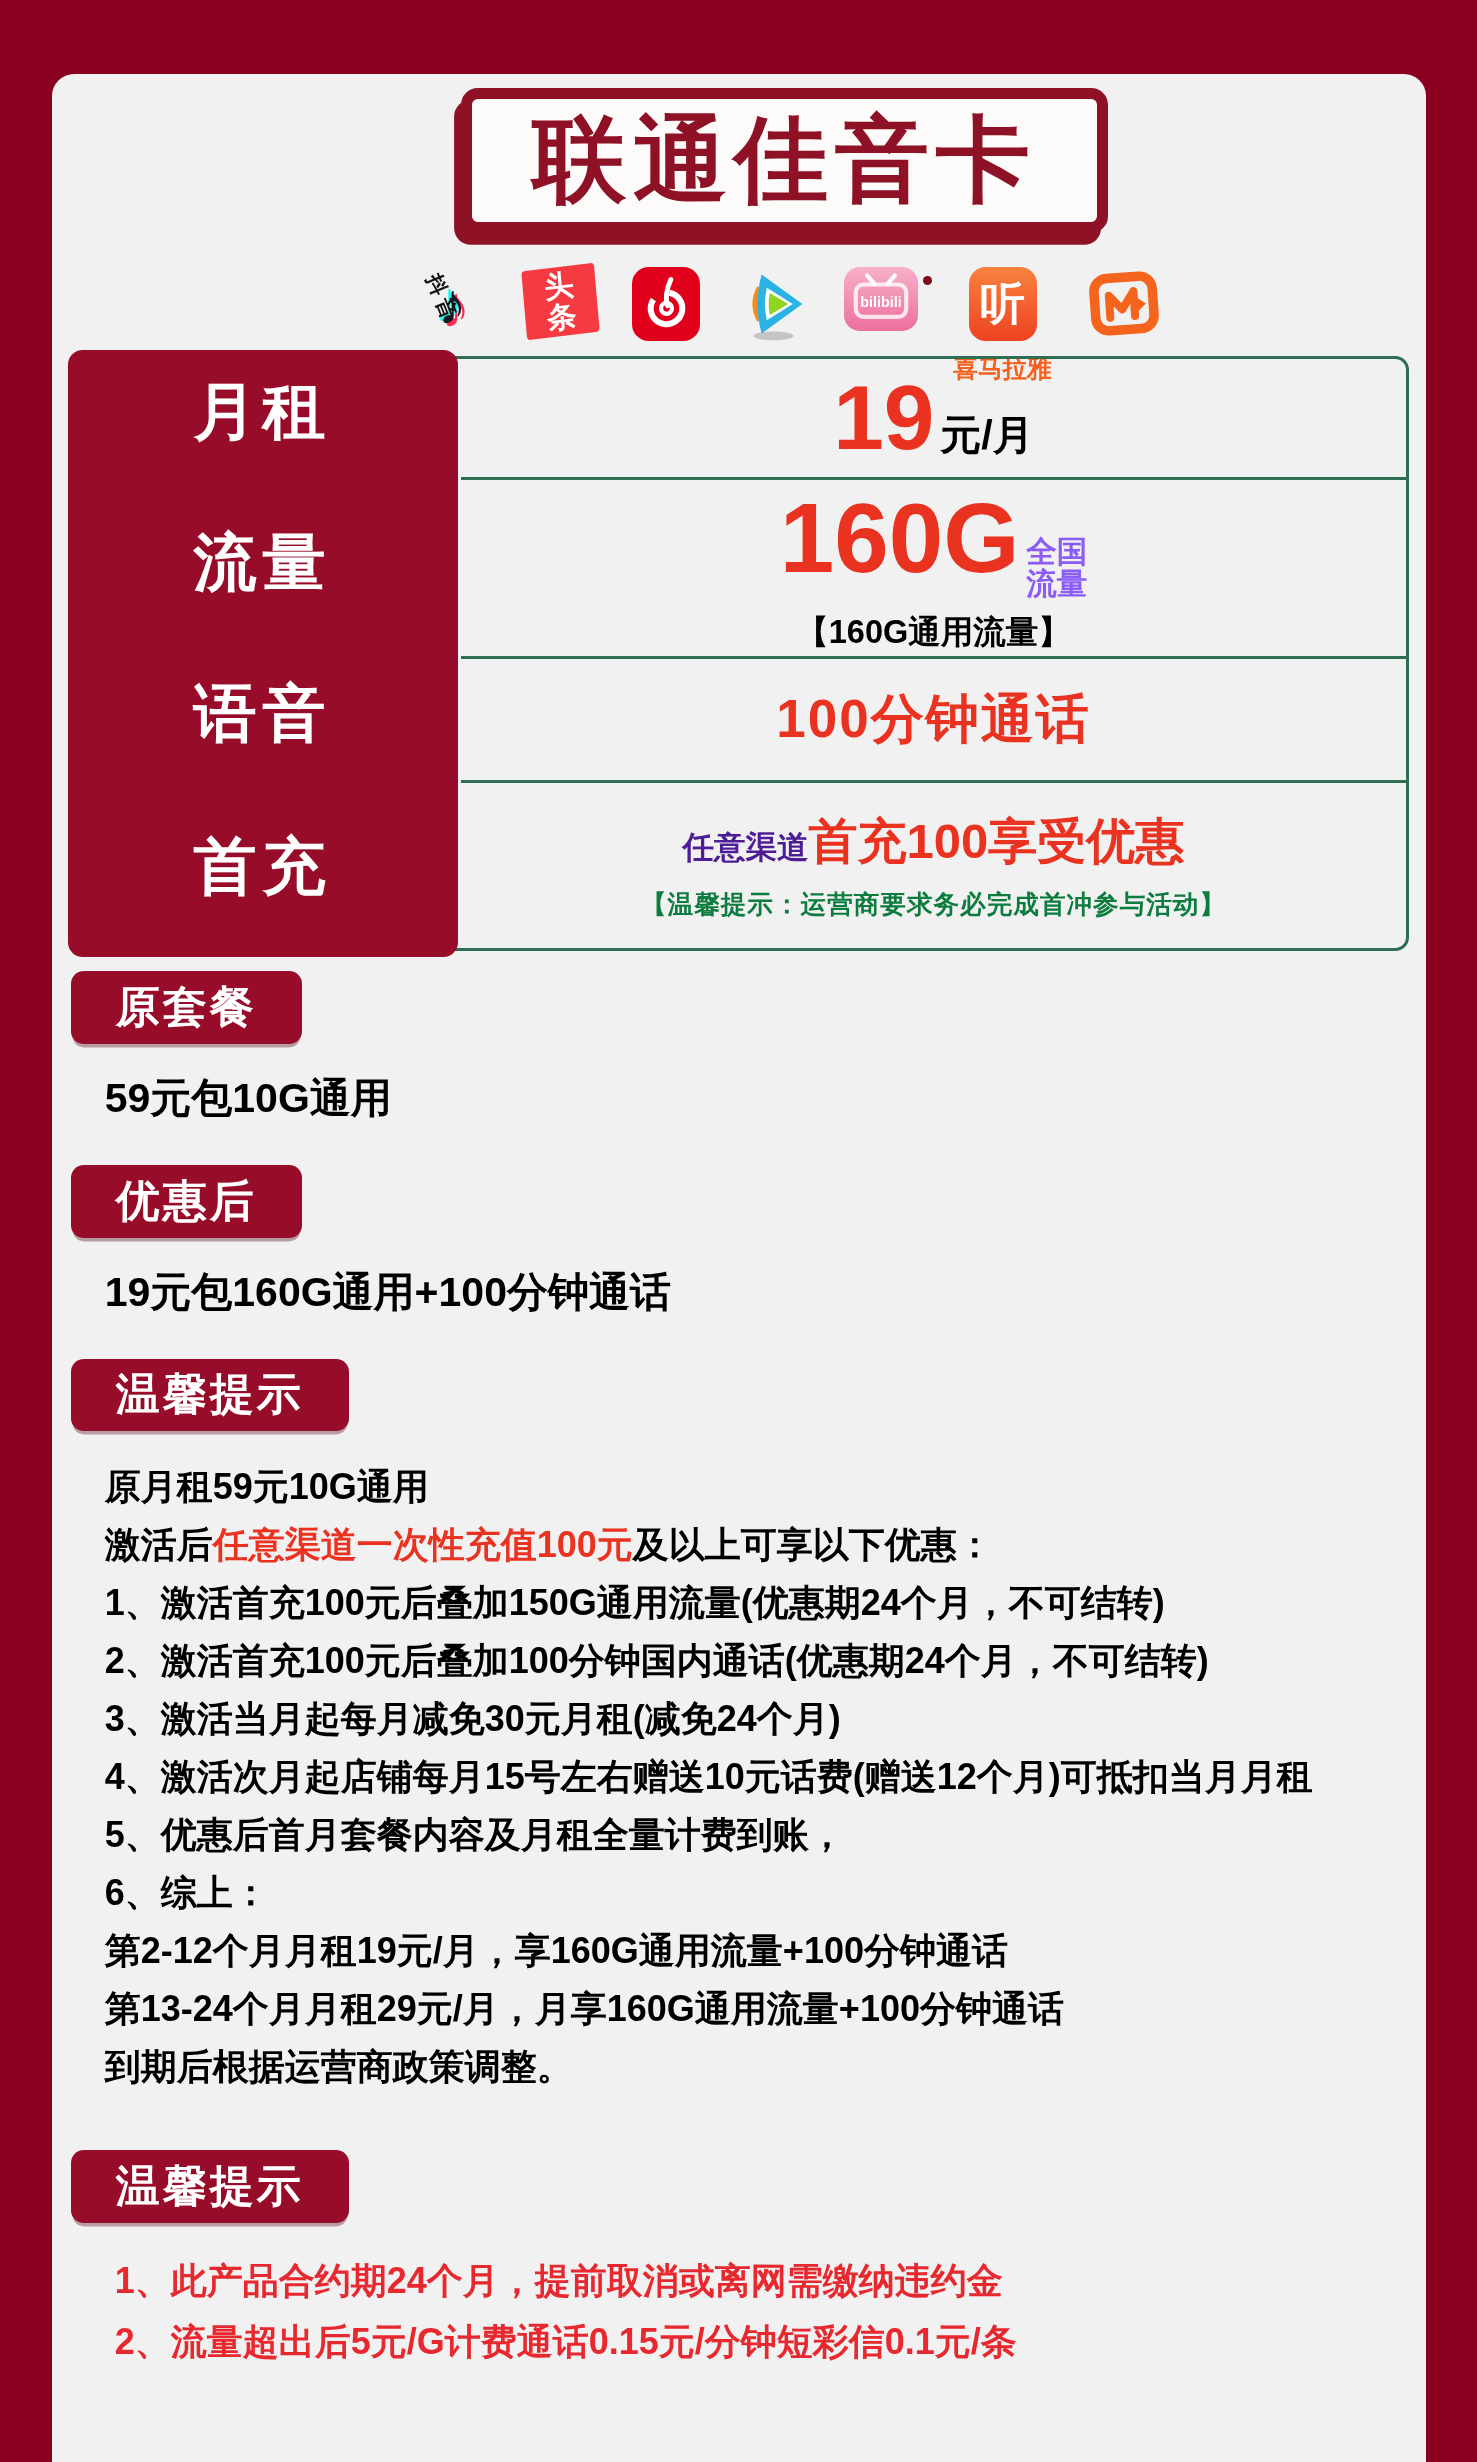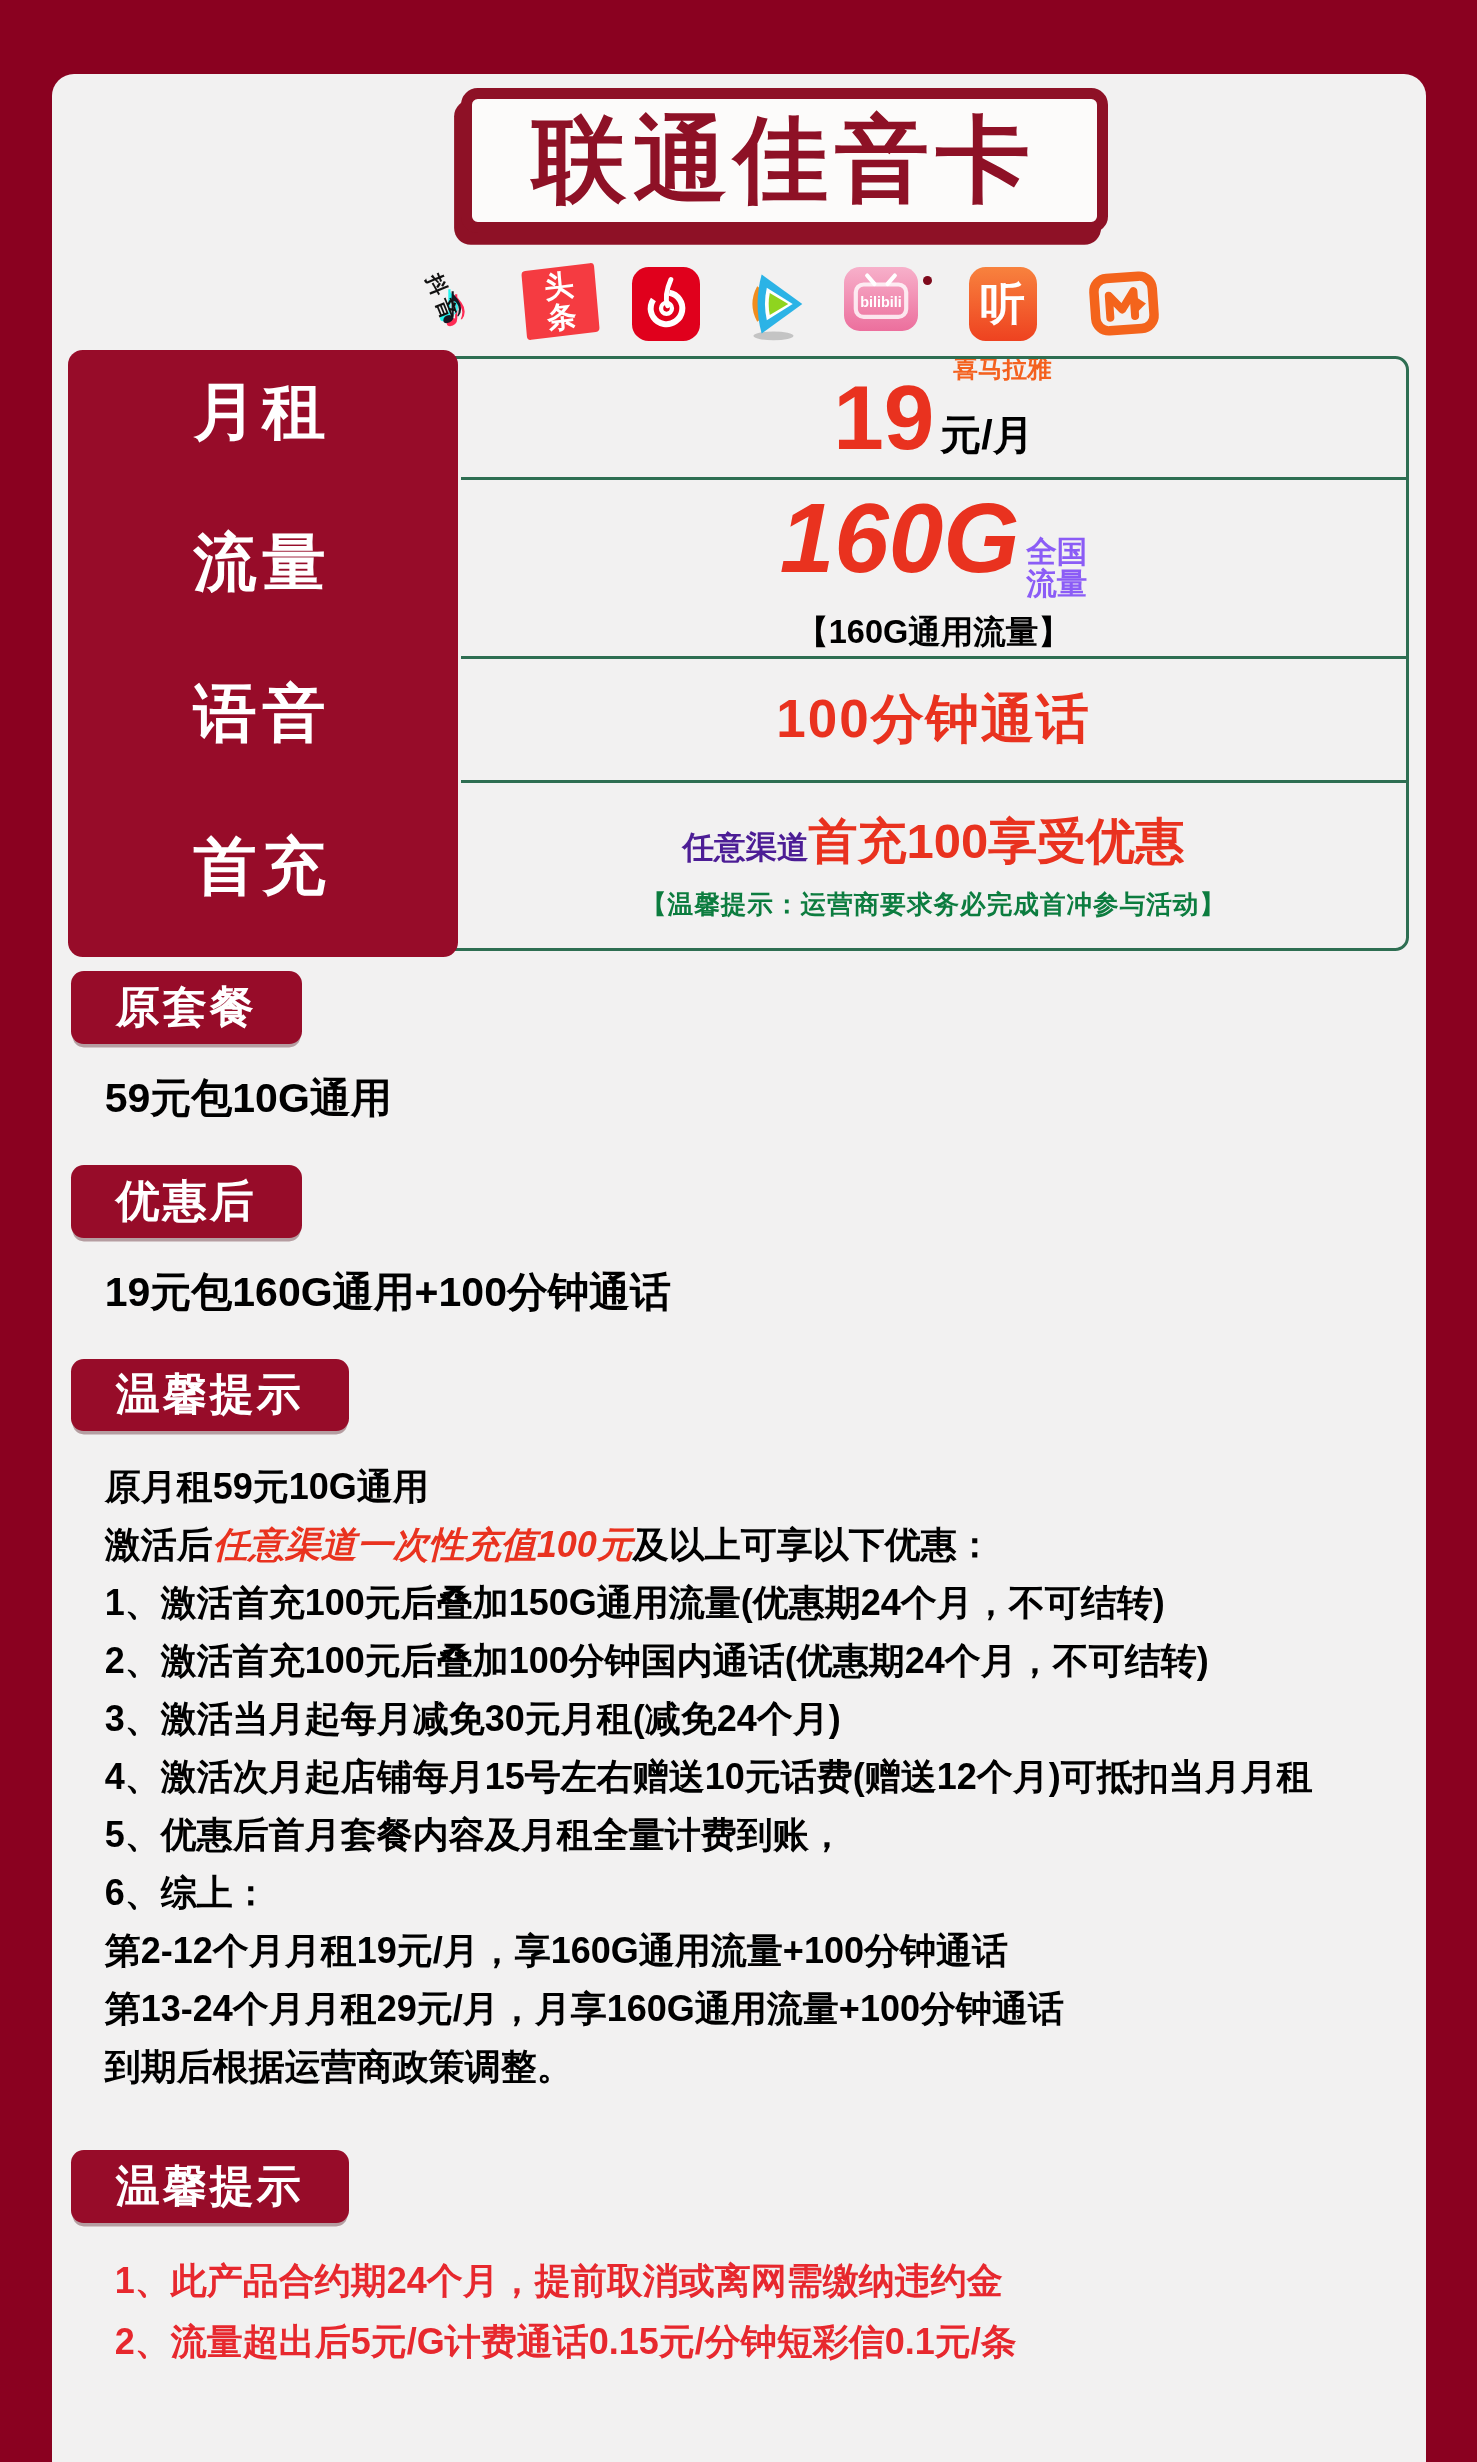--- a/index.html
+++ b/index.html
@@ -58,41 +58,41 @@
   .leftcol .lab{display:flex;align-items:center;justify-content:center;
     color:#fff;font-size:63px;font-weight:900;letter-spacing:5.9px;}
   .rows{margin-left:389px;height:100%;display:flex;flex-direction:column;}
   .prow{display:flex;flex-direction:column;align-items:center;justify-content:center;}
   .prow + .prow{border-top:3.4px solid #2e6e52;}
   .r1{flex:0 0 118px;} .r2{flex:0 0 176px;} .r3{flex:0 0 121px;} .r4{flex:1;}
   .vline{display:flex;align-items:baseline;justify-content:center;}
   .big-red{color:#e9321f;font-weight:900;}
   .r1 .big-red{font-size:91px;}
   .r1 .unit{font-size:41px;font-weight:900;color:#000;margin-left:5.9px;}
-  .r2 .big-red{font-size:98px;font-style:italic;}
+  .r2 .big-red{font-size:98px;}
   .side-stack{display:inline-flex;flex-direction:column;margin-left:6.9px;transform:translateY(-9.8px);}
   .side-stack span{font-size:30.5px;font-weight:900;color:#8b5cf6;line-height:32.5px;}
   .cap-black{font-size:32.5px;font-weight:900;color:#000;margin-top:1px;}
   .r3 .big-red{font-size:53px;letter-spacing:2px;}
   .r4 .prefix{font-size:31.5px;font-weight:900;color:#4c1d95;}
   .r4 .big-red{font-size:49px;}
   .cap-green{font-size:25.6px;font-weight:900;color:#0c7c3f;margin-top:11.8px;letter-spacing:1px;}
   
   .content{position:absolute;left:18.7px;right:18.7px;top:897px;}
   .badge{
     display:inline-block;background:#970c29;color:#fff;
     font-size:44px;font-weight:900;letter-spacing:3px;
     padding:6.9px 45px;border-radius:12.8px;
     box-shadow:0 4.9px 0 -1.5px rgba(70,0,12,.35);
   }
   .line{font-size:41px;font-weight:900;color:#000;padding-left:34px;white-space:nowrap;}
   .mb-s{margin-bottom:27px;} .mb-m{margin-bottom:39px;} .mb-l{margin-bottom:54px;}
   .details{padding-left:34px;}
   .details .dl{font-size:36px;font-weight:900;color:#000;line-height:58px;white-space:nowrap;}
-  .hl{color:#e9321f;font-style:italic;}
+  .hl{color:#e9321f;}
   .tips{padding-left:44px;}
   .tips .tl{font-size:36px;font-weight:900;color:#e7282e;line-height:61px;white-space:nowrap;}
 </style>
 </head>
 <body>
 
 <div class="panel">
 
   <div class="title-box">
     <span class="t">联通佳音卡</span>

